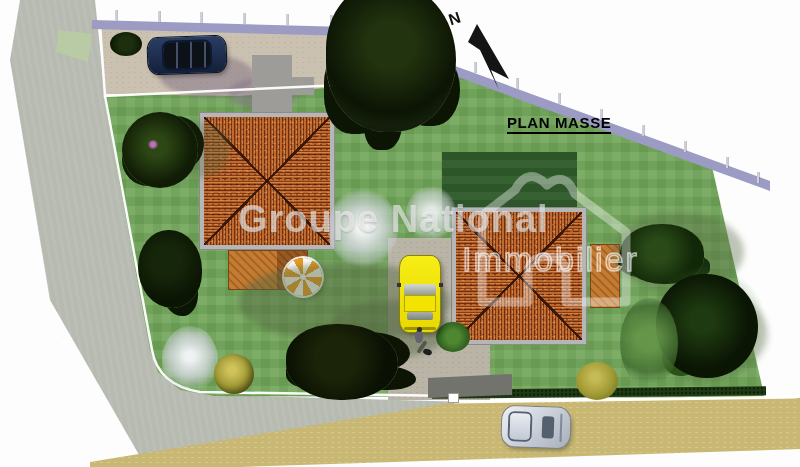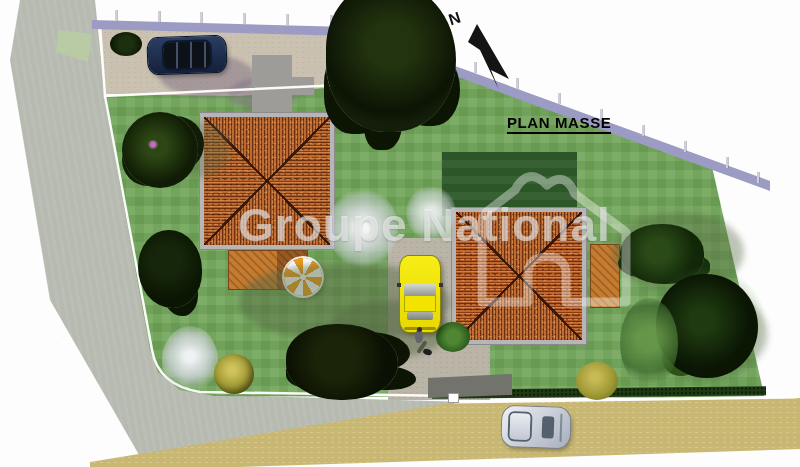--- a/index.html
+++ b/index.html
@@ -48,21 +48,21 @@
 
   .wall{background:#9b9bc4;box-shadow:inset 0 1px 0 rgba(255,255,255,.5);}
   .post{position:absolute;width:2px;height:11px;background:#cfcfda;box-shadow:1px 0 0 rgba(120,120,140,.45);}
   .deck{background-image:repeating-linear-gradient(45deg, rgba(60,25,5,.22) 0 2px, transparent 2px 6px);border:1px solid #7a4418;}
   .shadow-blob{background:rgba(86,105,66,.48);filter:blur(3px);border-radius:50%;}
   .drive-shadow{background:rgba(128,112,132,.5);filter:blur(2px);border-radius:50%;}
   .tree{position:absolute;border-radius:50%;}
 
   .title{font-weight:bold;font-size:15px;letter-spacing:.6px;color:#000;border-bottom:2.5px solid #000;padding-bottom:1px;white-space:nowrap;}
   .north-n{font-weight:bold;font-size:16px;color:#111;transform:rotate(-18deg);}
-  .wm1{font-size:46px;font-weight:bold;color:rgba(255,255,255,.55);text-shadow:0 1px 2px rgba(110,110,110,.35);letter-spacing:1px;white-space:nowrap;}
+  .wm1{font-size:38px;font-weight:bold;color:rgba(255,255,255,.55);text-shadow:0 1px 2px rgba(110,110,110,.35);letter-spacing:1px;white-space:nowrap;}
   .wm2{font-size:34px;font-weight:normal;color:rgba(255,255,255,.22);-webkit-text-stroke:1.5px rgba(255,255,255,.6);letter-spacing:2px;white-space:nowrap;}
 
   .car{position:absolute;}
 </style>
 </head>
 <body>
 
 <div class="stage">
 
   <div class="abs road-gray" style="inset:0;clip-path:polygon(20px 0px,95px 0px,105px 96px,152px 350px,218px 395px,468px 402px,208px 467px,146px 467px,50px 300px,10px 60px);"></div>
@@ -217,14 +217,15 @@
   <svg class="abs" style="left:468px;top:24px;" width="46" height="66" viewBox="0 0 46 66">
     <path d="M9 0 L41 55 L23 46 L31 66 L12 26 L0 18 Z" fill="#141414"></path>
   </svg>
 
   <div class="abs title" style="left:507px;top:114px;">PLAN MASSE</div>
 
   <svg class="abs" style="left:468px;top:152px;" width="175" height="168" viewBox="0 0 175 168">
     <path d="M14 130 V72 Q14 63 21 58 L47 38 Q60 14 79 33 Q97 18 107 42 L158 80 V150 H98 V122 Q98 105 79 105 Q60 105 60 122 V150 H14 Z" fill="none" stroke="rgba(255,255,255,0.38)" stroke-width="9" stroke-linejoin="round"></path>
   </svg>
   <div class="abs wm1" style="left:238px;top:198px;">Groupe National</div>
+  <div class="abs wm2" style="left:462px;top:240px;">Immobilier</div>
 
 </div>
 
 </body></html>

